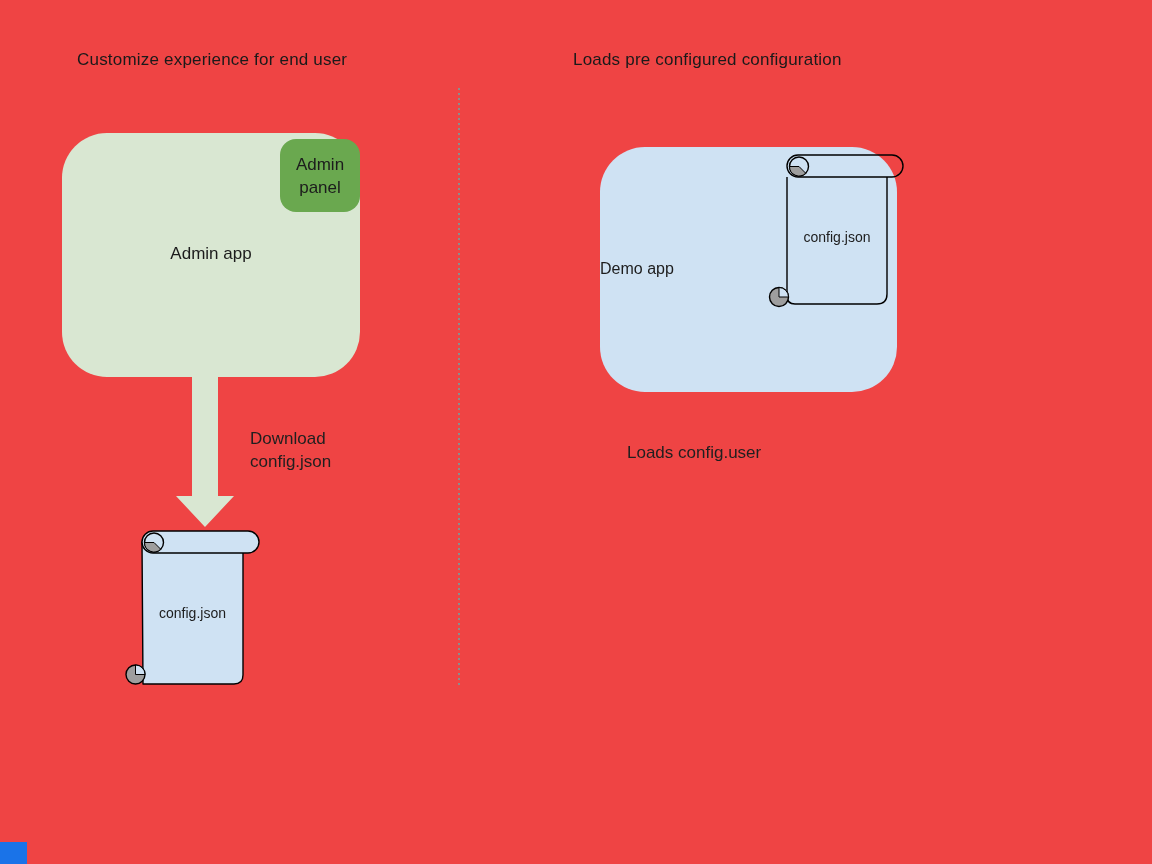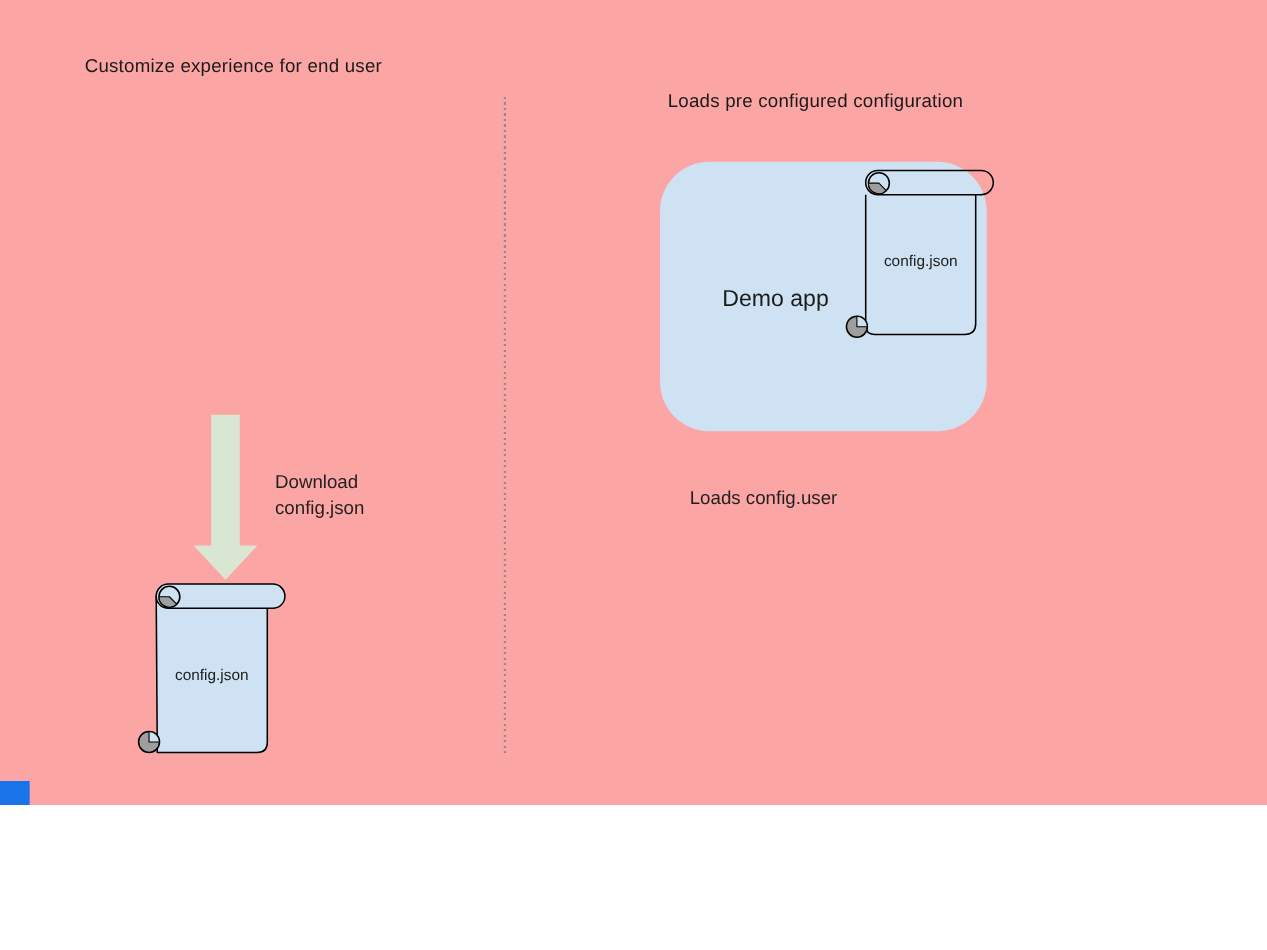--- a/index.html
+++ b/index.html
@@ -4,22 +4,22 @@
 <style>
   * { margin: 0; padding: 0; box-sizing: border-box; }
   html, body { background: #ffffff; }
   body {
     font-family: "Liberation Sans", sans-serif;
     color: #1f1f1f;
   }
   #canvas {
     position: relative;
     width: 1152px;
-    height: 732px;
-    background: #fca5a5;
+    height: 864px;
+    background: #ef4444;
     overflow: hidden;
   }
   .abs { position: absolute; }
 
   .section-title {
     font-size: 17px;
     letter-spacing: 0.2px;
     color: #1a1a1a;
     white-space: nowrap;
   }
@@ -55,22 +55,22 @@
   .demo-app-box {
     left: 600px; top: 147px;
     width: 297px; height: 245px;
     background: #cfe2f3;
     border-radius: 45px;
     z-index: 1;
   }
   .demo-app-label {
     left: 600px; top: 260px;
     width: 210px;
-    text-align: center;
-    font-size: 21px;
+    text-align: left;
+    font-size: 16px;
     color: #1c1c1c;
     z-index: 3;
   }
 
   
   #shape-layer {
     left: 0; top: 0;
     width: 1152px; height: 864px;
     z-index: 2;
     pointer-events: none;
@@ -114,24 +114,30 @@
     background: #1a73e8;
     z-index: 4;
   }
 </style>
 </head>
 <body>
 
 <div id="canvas">
 
   <div class="abs section-title" style="left:77px; top:50px;">Customize experience for end user</div>
-  <div class="abs section-title" style="left:607px; top:50px;margin-top:32px;">Loads pre configured configuration</div>
+  <div class="abs section-title" style="left:573px; top:50px;">Loads pre configured configuration</div>
 
   <div class="abs divider"></div>
 
+  <div class="abs admin-app-box">
+    <div class="admin-panel-box">
+      <span>Admin panel</span>
+    </div>
+    <div class="admin-app-label">Admin app</div>
+  </div>
 
   <div class="abs demo-app-box"></div>
   <div class="abs demo-app-label">Demo app</div>
 
   <svg id="shape-layer" class="abs" viewBox="0 0 1152 864">
 
     <g>
       <polygon points="192,377 218,377 218,496 234,496 205,527 176,496 192,496" fill="#d9e7d2"></polygon>
     </g>
 

